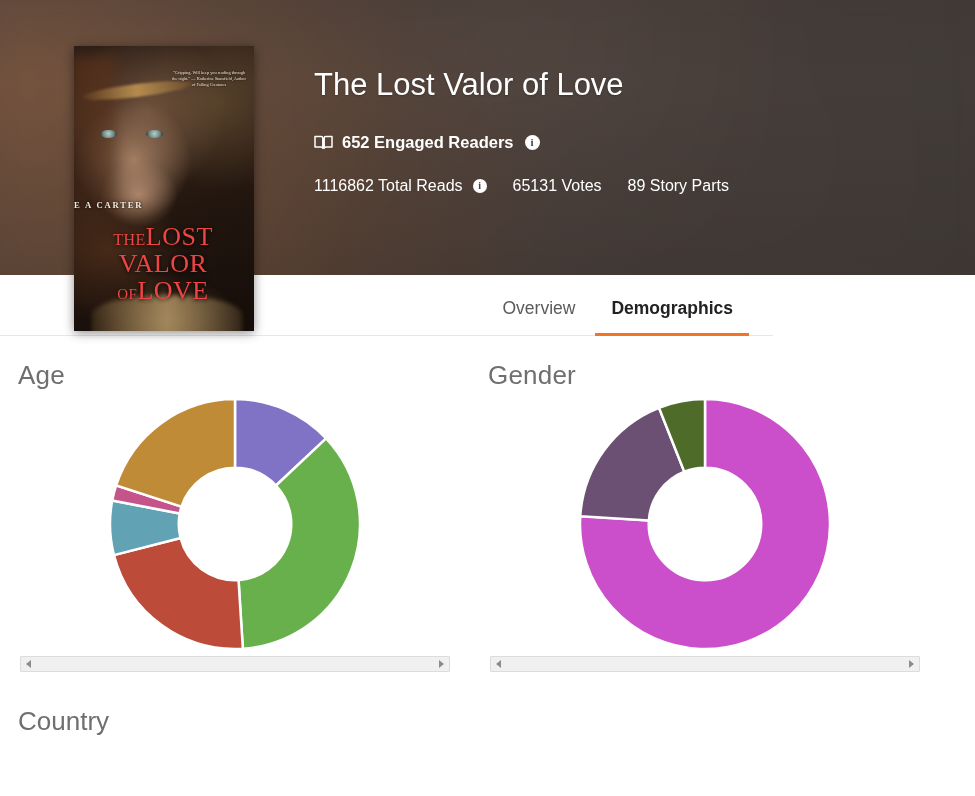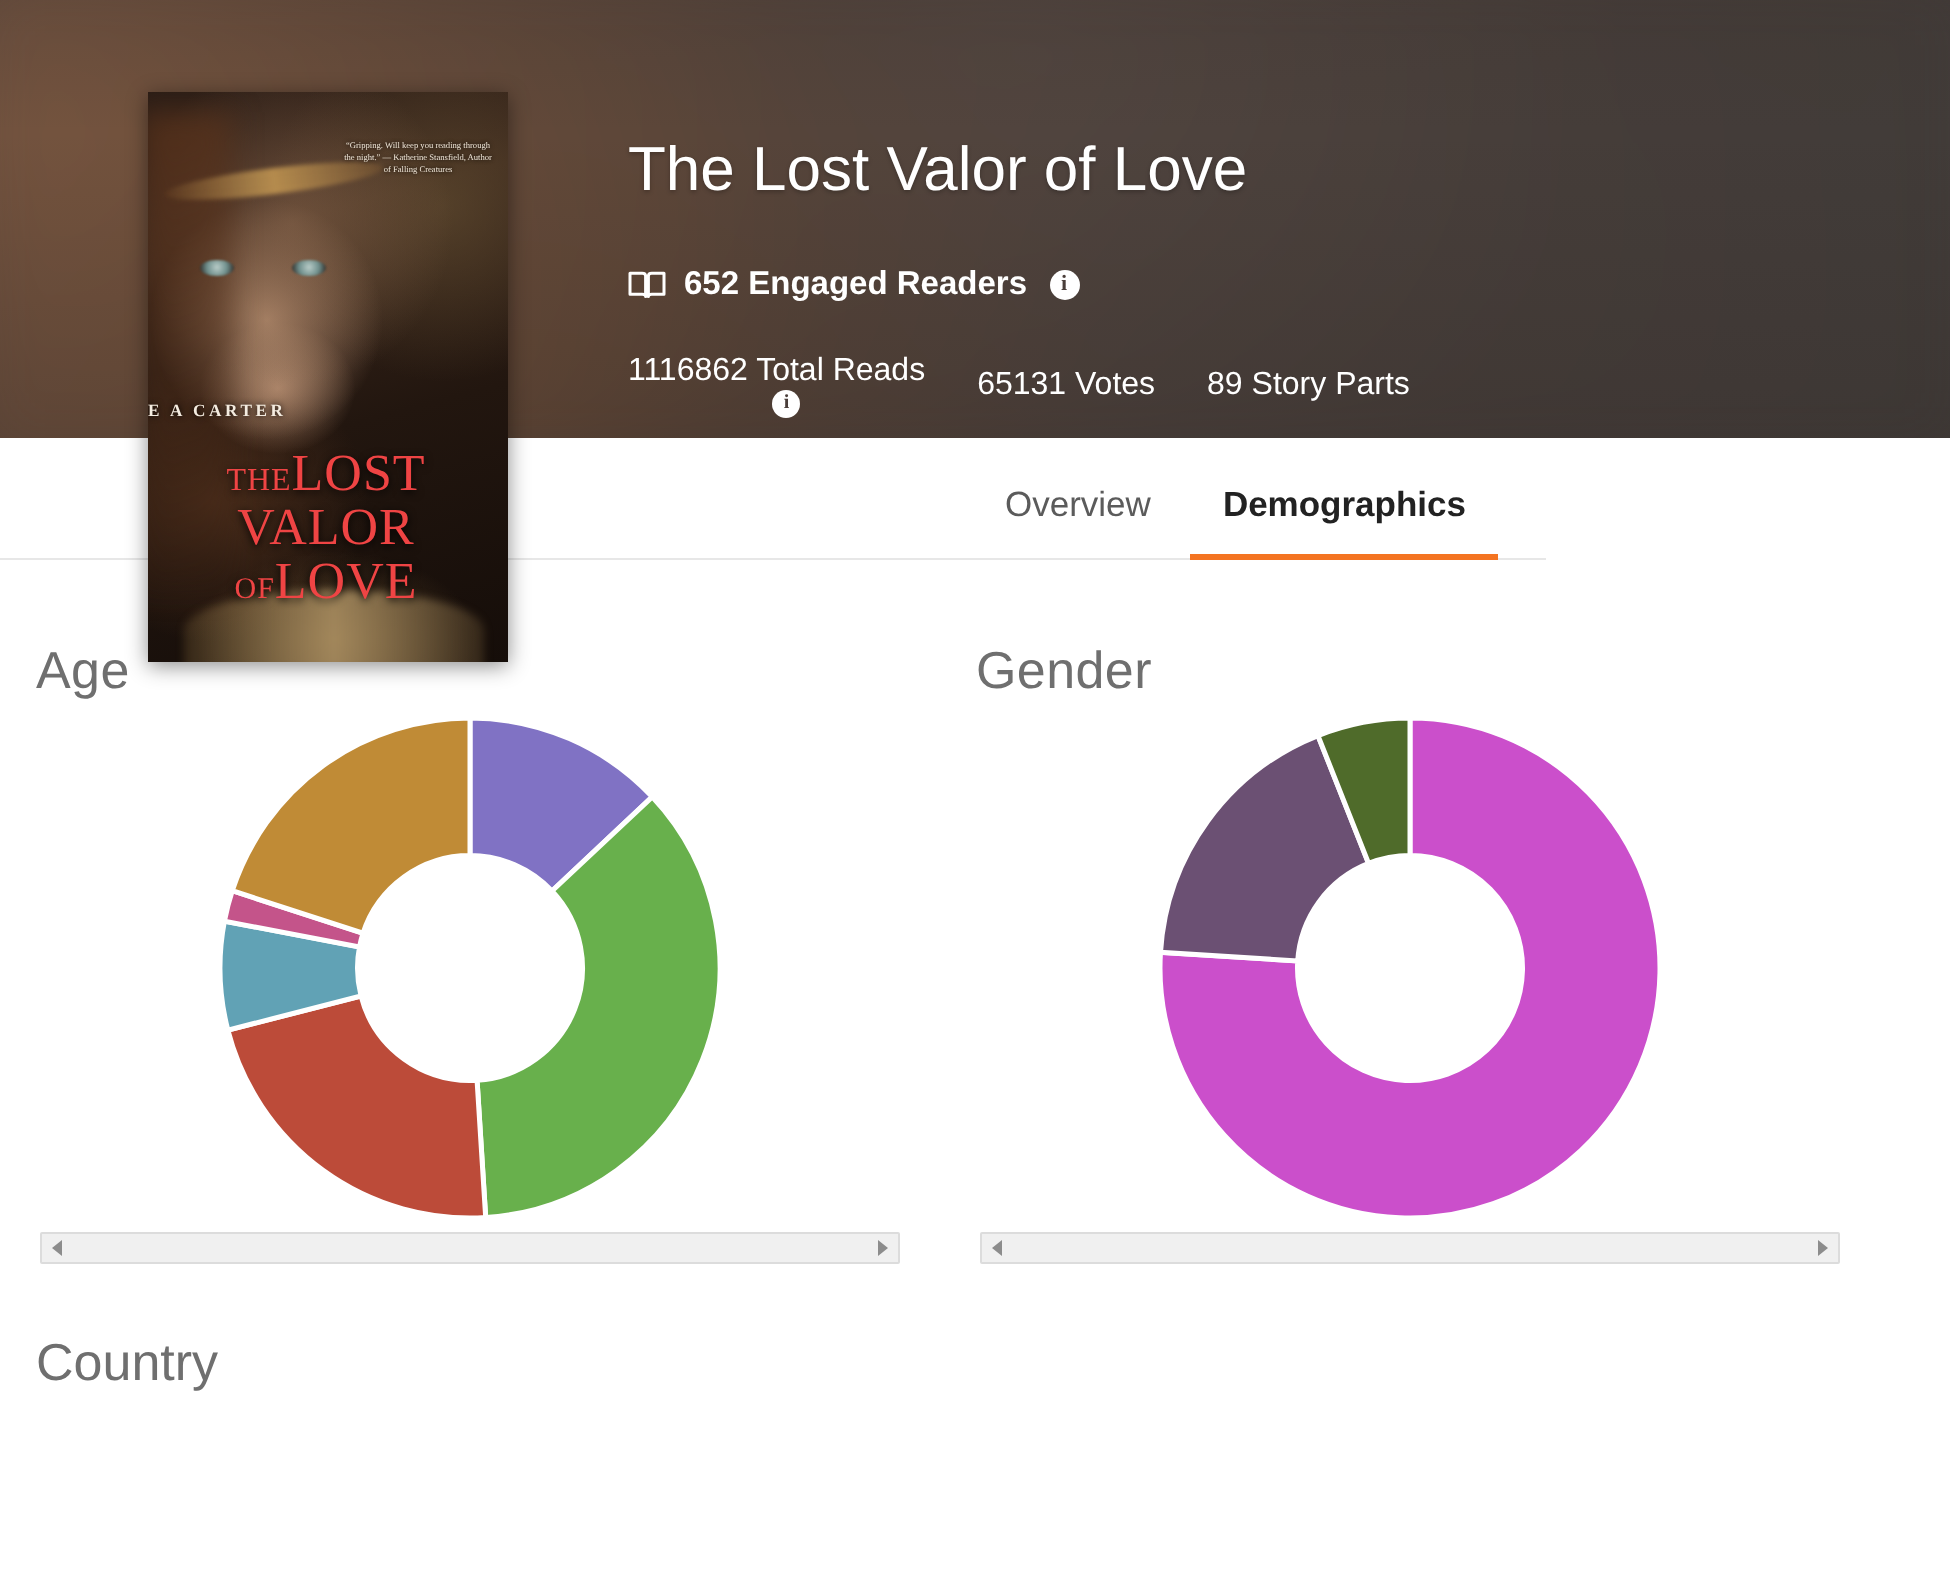--- a/index.html
+++ b/index.html
@@ -10,21 +10,21 @@
     overflow: hidden;
     background: #ffffff;
     font-family: "Liberation Sans", sans-serif;
     -webkit-font-smoothing: antialiased;
   }
 
   
   .header {
     position: relative;
     width: 975px;
-    height: 219px;
+    height: 275px;
     overflow: hidden;
     background: #4a3e3a;
     padding-left: 36px;
   }
   .header-bg {
     position: absolute;
     inset: -40px;
     background:
       radial-gradient(circle at 6% 35%, rgba(140,96,66,0.55) 0%, rgba(74,62,58,0) 38%),
       radial-gradient(circle at 22% 85%, rgba(120,74,40,0.45) 0%, rgba(74,62,58,0) 42%),
@@ -136,21 +136,21 @@
     width: 15px; height: 15px; border-radius: 50%;
     background: #ffffff; color: #4a3e3a;
     font-size: 11px; font-weight: bold;
     font-family: "Liberation Serif", serif;
     margin-left: 11px; line-height: 1;
   }
   .stats-row {
     display: flex; align-items: center;
     font-size: 16px; color: #ffffff; font-weight: 400;
   }
-  .stats-row .stat { display: flex; align-items: center; margin-right: 26px; flex-direction: column; }
+  .stats-row .stat { display: flex; align-items: center; margin-right: 26px; }
   .stats-row .stat:last-child { margin-right: 0; }
   .stats-row .info-icon { margin-left: 10px; width: 14px; height: 14px; font-size: 10px; }
 
   
   .tabbar {
     position: relative;
     width: 773px; height: 61px;
     background: #ffffff;
     border-bottom: 1px solid #e7e7e7;
     display: flex; align-items: flex-end; justify-content: flex-end;
@@ -174,21 +174,21 @@
     background: #f47421;
   }
 
   
   .content { position: relative; width: 975px; background: #ffffff; padding-top: 24px; }
   .charts-row { display: flex; }
   .chart-col { width: 470px; margin-left: 10px; }
   .chart-col.second { margin-left: 0; }
   .section-title {
     font-size: 26px; color: #6f6f6f; font-weight: 400;
-    margin: 16px 0 6px 8px; letter-spacing: 0.2px;
+    margin: 0 0 6px 8px; letter-spacing: 0.2px;
   }
   .donut-wrap {
     position: relative;
     width: 430px; height: 255px;
     margin-left: 10px;
     overflow: hidden;
   }
   .donut-wrap svg { position: absolute; left: 0; top: 0; }
 
   .hscroll {

